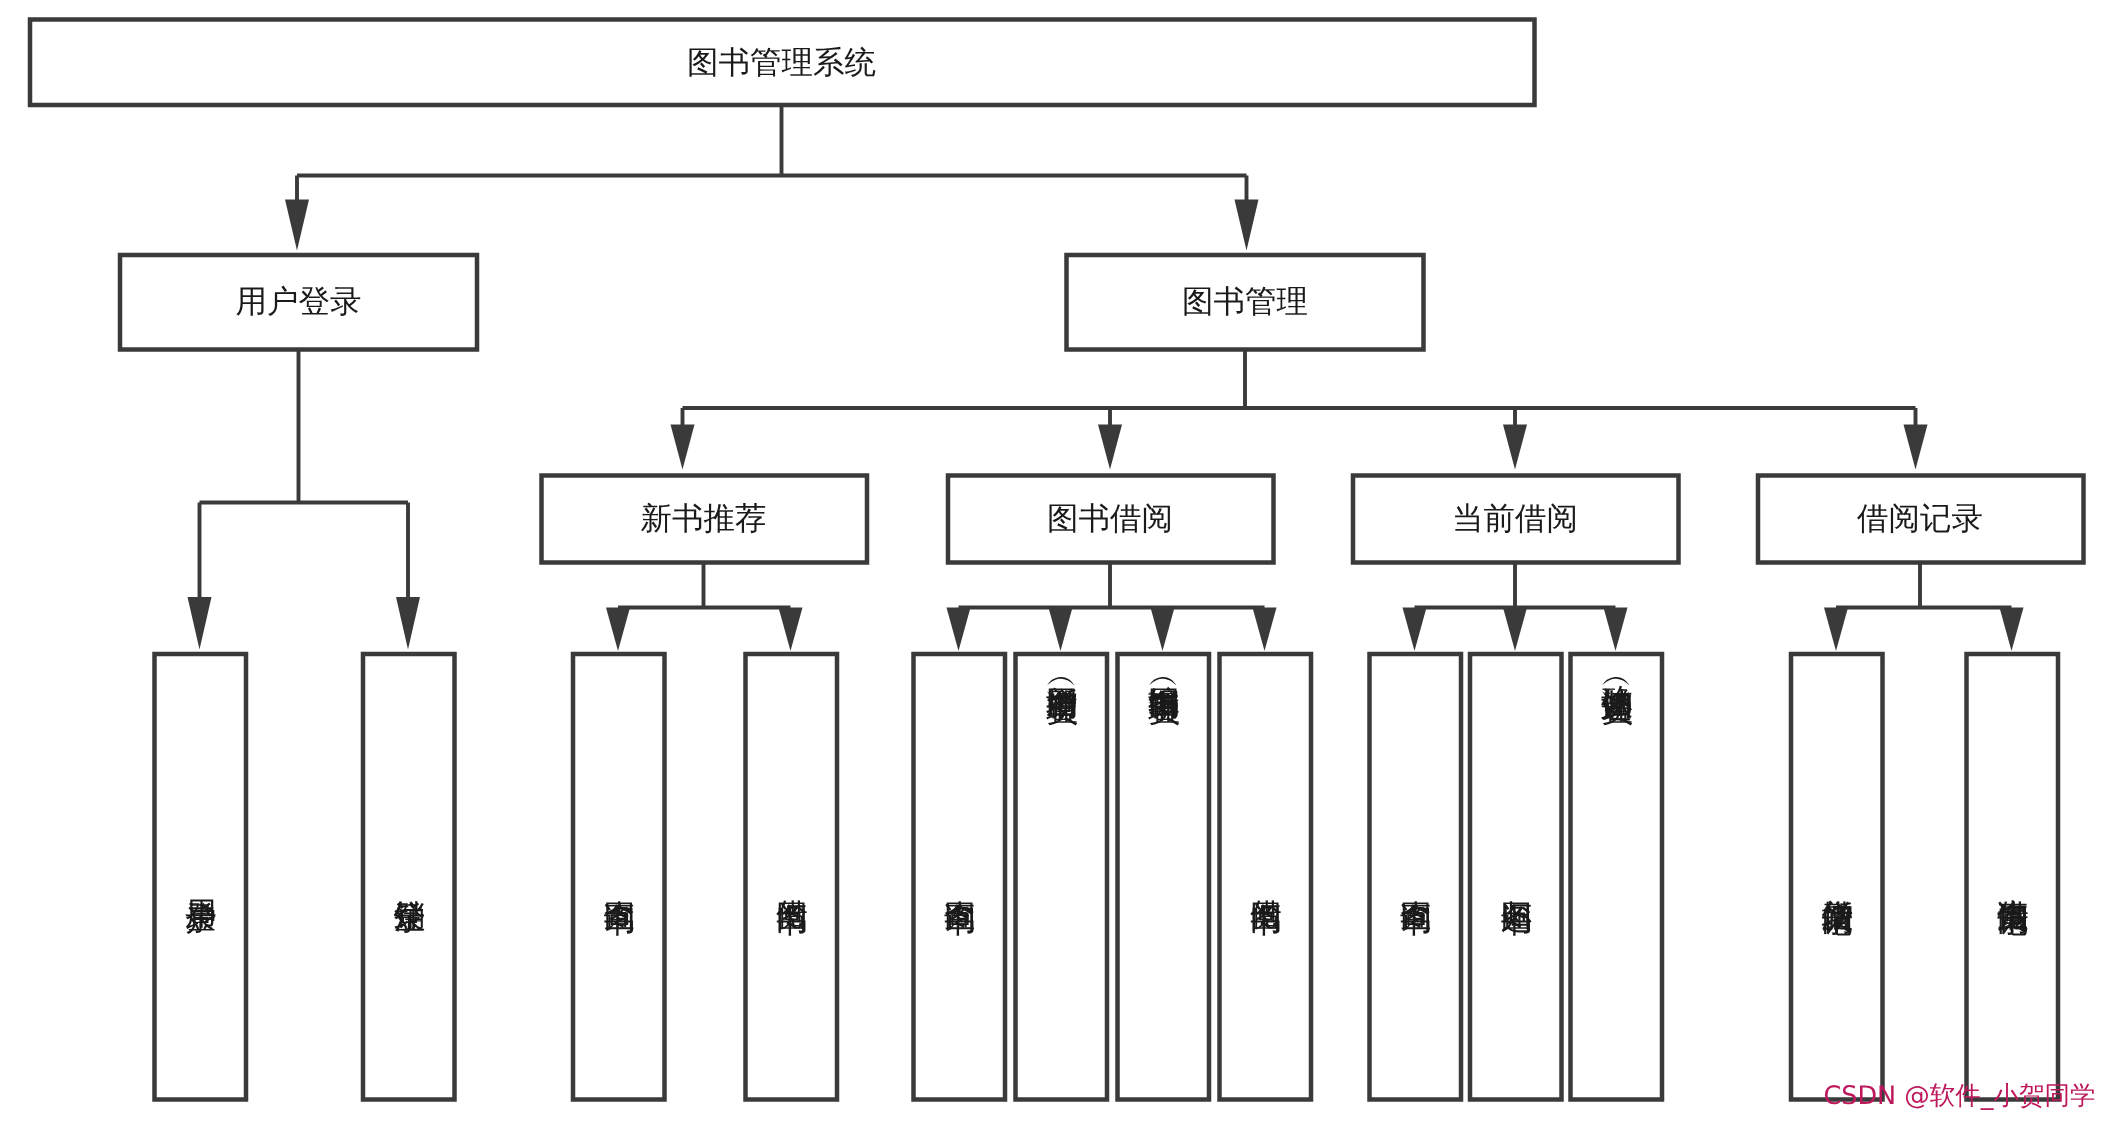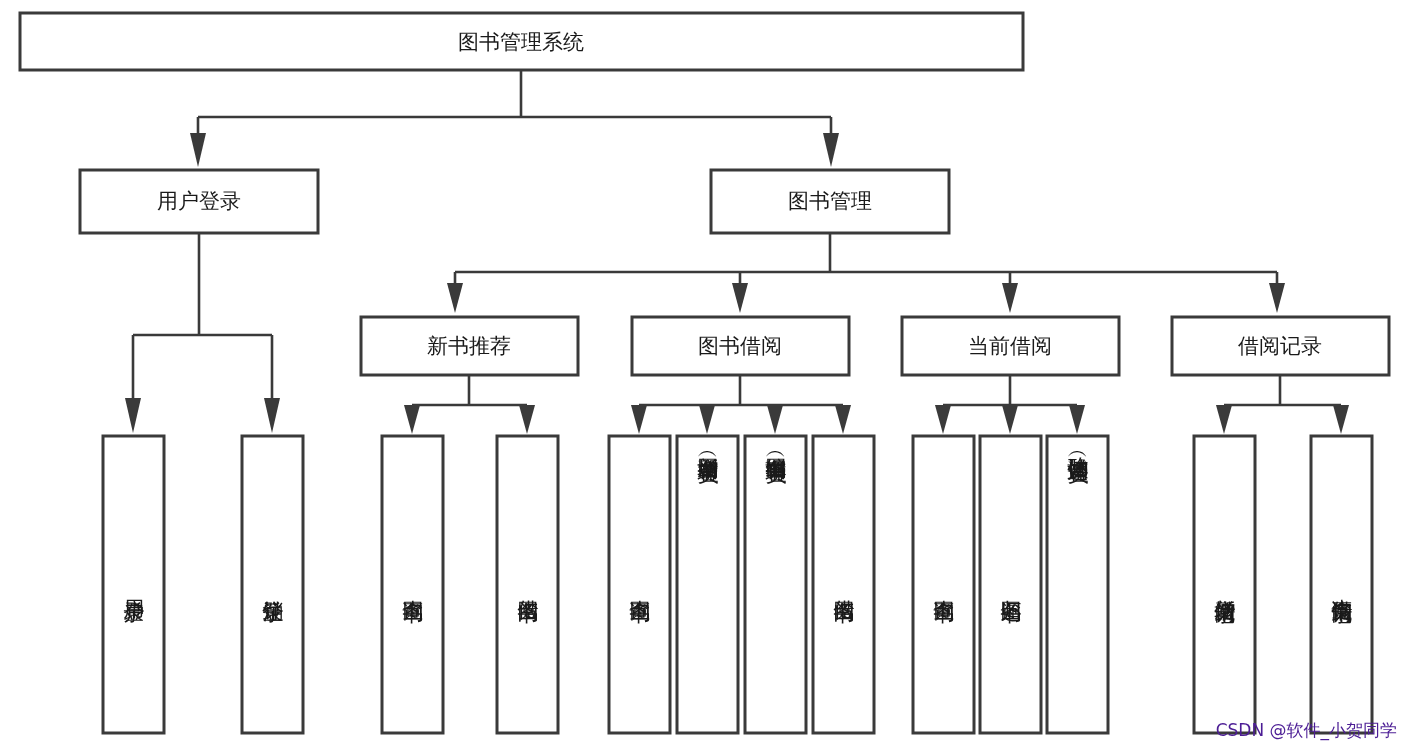--- a/index.html
+++ b/index.html
@@ -74,21 +74,21 @@
   .leaf-text-holder.top-align {
     align-items: flex-start;
     padding-top: 4px;
   }
   .watermark {
     position: absolute;
     right: 8px;
     bottom: 5px;
     font-family: "DejaVu Sans", "Liberation Sans", sans-serif;
     font-size: 17px;
-    color: #4c1d95;
+    color: #be185d;
     white-space: nowrap;
     pointer-events: none;
   }
 </style>
 </head>
 <body>
 
 <div id="diagram-root">
   <svg id="flow" viewBox="0 0 1405 747">
 

